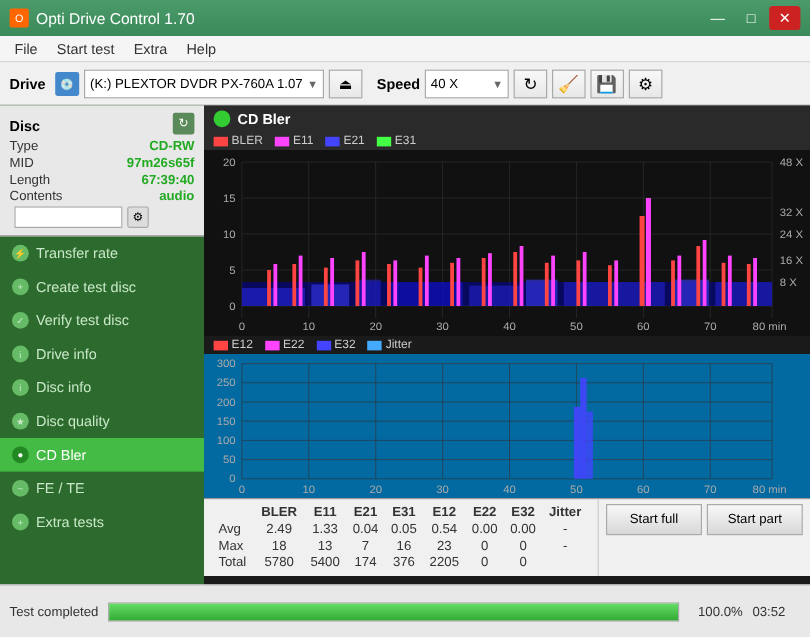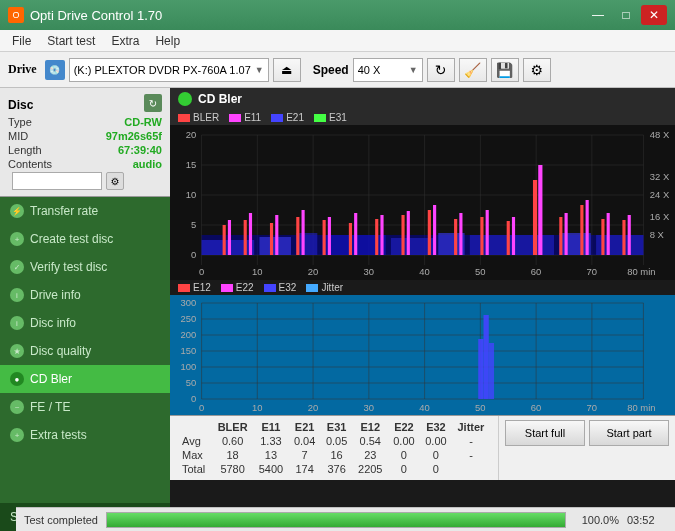--- a/index.html
+++ b/index.html
@@ -36,21 +36,21 @@
     
     .toolbar {
       background: #f0f0f0;
       height: 36px;
       display: flex;
       align-items: center;
       padding: 0 8px;
       border-bottom: 1px solid #c0c0c0;
       gap: 4px;
     }
-    .toolbar-label { font-size: 12px; font-weight: bold; margin-right: 4px; font-family: Liberation Serif, serif; }
+    .toolbar-label { font-size: 12px; font-weight: bold; margin-right: 4px; }
     .drive-icon { width: 20px; height: 20px; background: #4488cc; border-radius: 2px; display: flex; align-items: center; justify-content: center; color: white; font-size: 9px; }
     .drive-combo { width: 200px; height: 24px; border: 1px solid #aaa; background: white; font-size: 11px; padding: 0 4px; display: flex; align-items: center; justify-content: space-between; }
     .combo-arrow { font-size: 9px; color: #666; }
     .eject-btn { width: 28px; height: 24px; border: 1px solid #aaa; background: linear-gradient(to bottom, #f8f8f8, #e8e8e8); display: flex; align-items: center; justify-content: center; cursor: pointer; font-size: 12px; }
     .speed-label { margin-left: 8px; font-size: 12px; font-weight: bold; }
     .speed-combo { width: 70px; height: 24px; border: 1px solid #aaa; background: white; font-size: 11px; padding: 0 4px; display: flex; align-items: center; justify-content: space-between; }
     .toolbar-icon-btn { width: 28px; height: 24px; border: 1px solid #aaa; background: linear-gradient(to bottom, #f8f8f8, #e8e8e8); display: flex; align-items: center; justify-content: center; cursor: pointer; font-size: 14px; }
 
     
     .main { display: flex; height: calc(531px - 30px - 22px - 36px); }
@@ -102,23 +102,23 @@
       font-size: 12px;
       cursor: pointer;
       background: #1a4a1a;
       margin-top: auto;
     }
 
     
     .status-bar {
       position: absolute;
       bottom: 0;
-      left: 16px;
+      left: 0;
       right: 0;
-      height: 24px;
+      height: 44px;
       background: #e8e8e8;
       border-top: 1px solid #c0c0c0;
       display: flex;
       align-items: center;
       padding: 0 8px;
       gap: 8px;
     }
     .status-text { font-size: 11px; color: #333; flex: 0 0 auto; }
     .progress-bar-container { flex: 1; height: 16px; background: #c0c0c0; border: 1px solid #aaa; }
     .progress-bar-fill { height: 100%; background: linear-gradient(to bottom, #66dd66, #33aa33); width: 100%; }
@@ -481,21 +481,21 @@
               <th>E31</th>
               <th>E12</th>
               <th>E22</th>
               <th>E32</th>
               <th>Jitter</th>
             </tr>
           </thead>
           <tbody>
             <tr>
               <td class="row-label">Avg</td>
-              <td>0.60</td>
+              <td>2.49</td>
               <td>1.33</td>
               <td>0.04</td>
               <td>0.05</td>
               <td>0.54</td>
               <td>0.00</td>
               <td>0.00</td>
               <td>-</td>
             </tr>
             <tr>
               <td class="row-label">Max</td>

